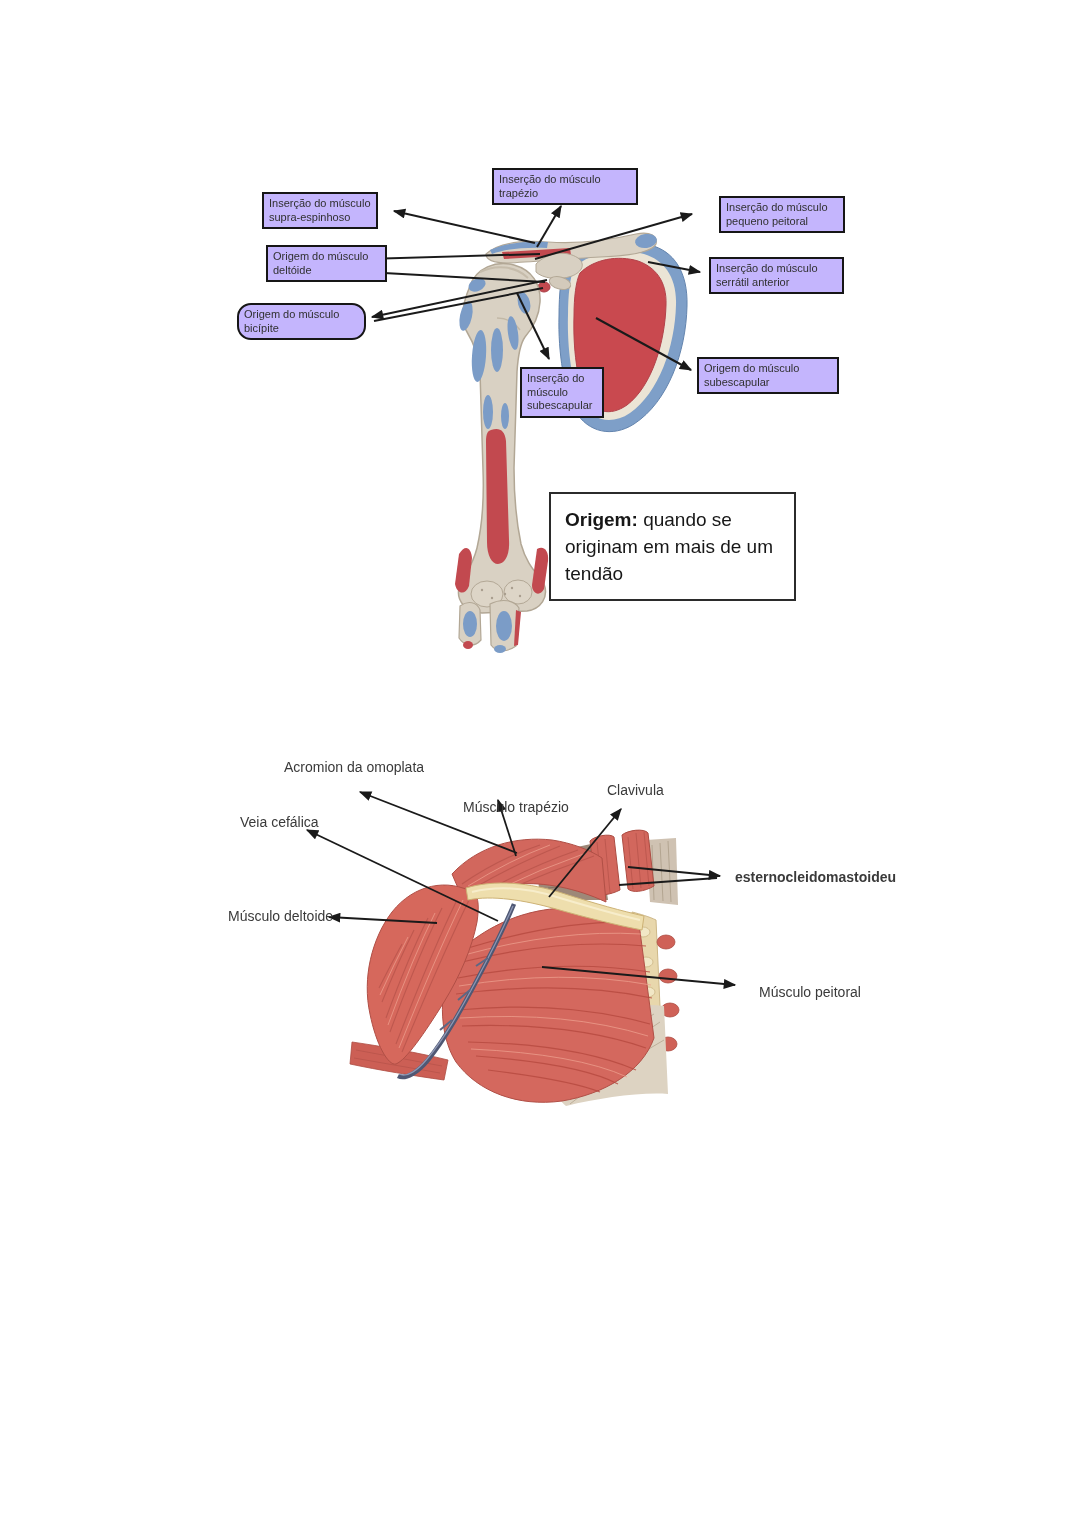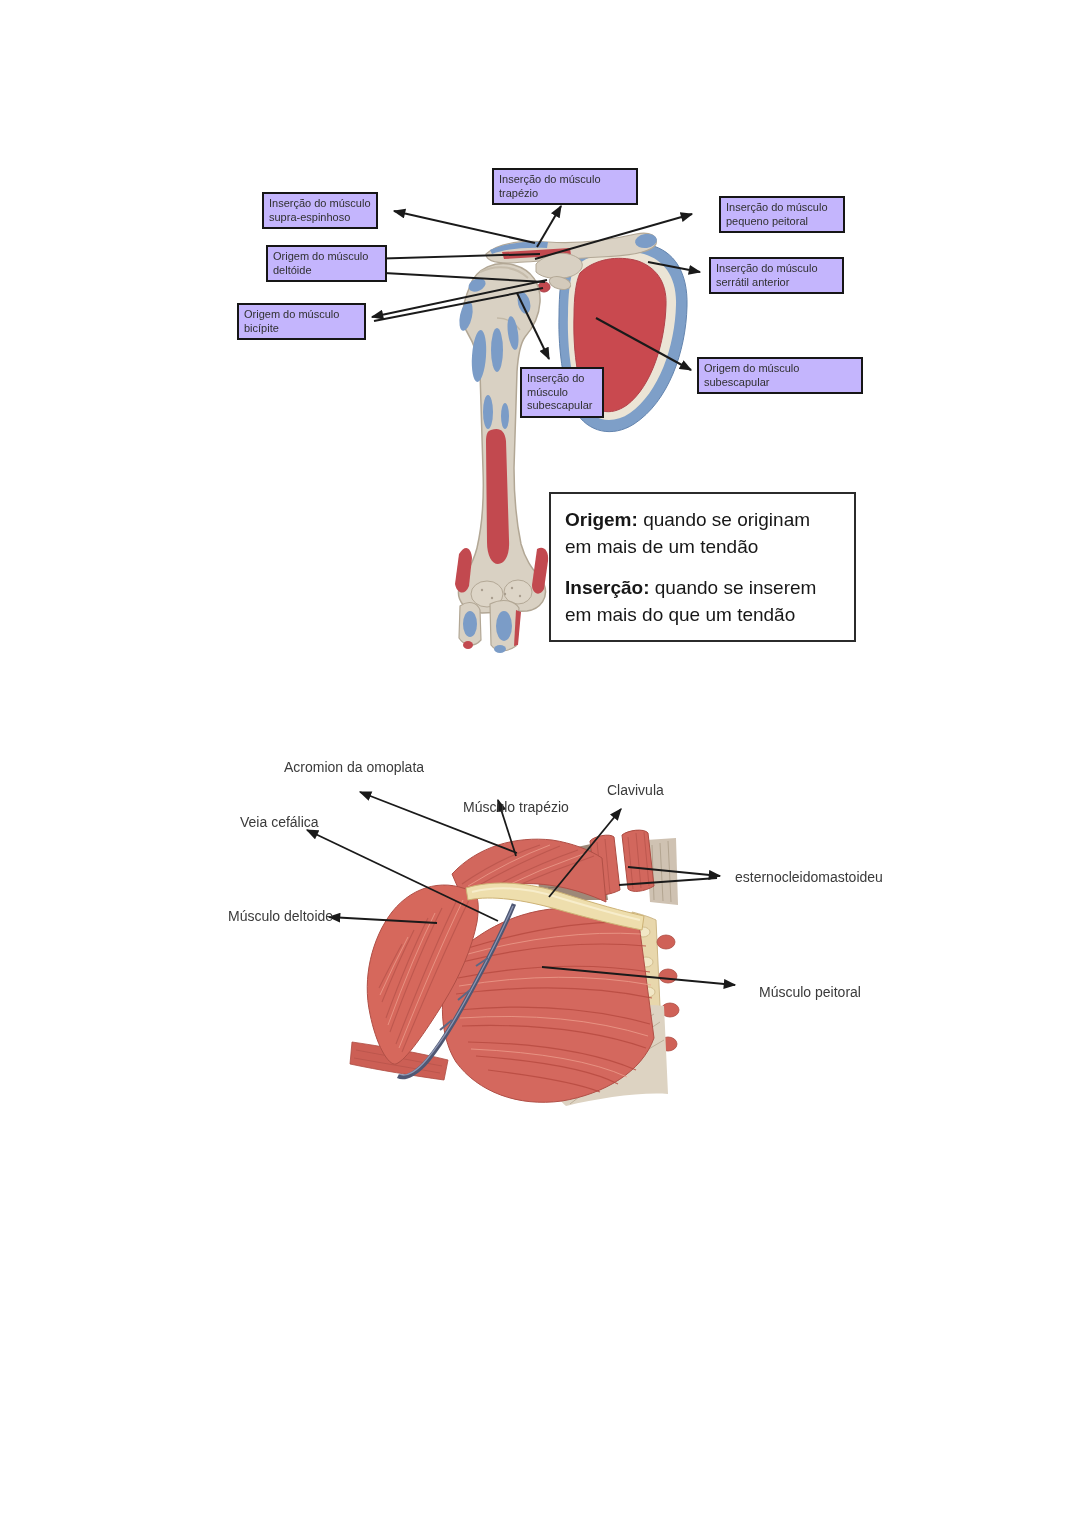--- a/index.html
+++ b/index.html
@@ -13,21 +13,21 @@
     position:absolute;box-sizing:border-box;
     border:2px solid #161616;background:#c4b5fd;
     padding:3px 5px;font-size:11px;line-height:13.5px;color:#303030;
   }
   
   .flabel{
     position:absolute;font-size:14px;line-height:12px;color:#3a3a3a;white-space:nowrap;
   }
   
   .note{
-    position:absolute;left:549px;top:492px;width:307px;box-sizing:border-box;
+    position:absolute;left:549px;top:492px;width:247px;box-sizing:border-box;
     border:2px solid #2b2b2b;background:#ffffff;
     padding:12px 14px;font-size:19px;line-height:27px;color:#171717;
   }
   .note p{margin:0;}
   .note p + p{margin-top:14px;}
   .b{font-weight:bold;}
   
   .arr{stroke:#1a1a1a;stroke-width:2;fill:none;}
   .arr2{stroke:#1a1a1a;stroke-width:1.8;fill:none;}
   .st1{stroke:#b5493f;stroke-width:1.2;fill:none;opacity:.8;}
@@ -235,42 +235,41 @@
 
   <div class="lbox" style="left:492px;top:168px;width:146px;">
     <span>Inserção do músculo trapézio</span>
   </div>
   <div class="lbox" style="left:262px;top:192px;width:116px;">
     <span>Inserção do músculo supra-espinhoso</span>
   </div>
   <div class="lbox" style="left:240px;top:245px;width:121px;margin-left:26px;">
     <span>Origem do músculo deltóide</span>
   </div>
-  <div class="lbox" style="left:237px;top:303px;width:129px;">
+  <div class="lbox" style="left:237px;top:303px;width:129px;border-radius:14px;">
     <span>Origem do músculo bicípite</span>
   </div>
   <div class="lbox" style="left:697px;top:196px;width:126px;margin-left:22px;">
     <span>Inserção do músculo pequeno peitoral</span>
   </div>
   <div class="lbox" style="left:709px;top:257px;width:135px;">
     <span>Inserção do músculo serrátil anterior</span>
   </div>
-  <div class="lbox" style="left:697px;top:357px;width:166px;">
+  <div class="lbox" style="left:697px;top:357px;width:142px;">
     <span>Origem do músculo subescapular</span>
   </div>
   <div class="lbox" style="left:520px;top:367px;width:84px;">
     <span>Inserção do músculo subescapular</span>
   </div>
 
   <div class="note">
     <p><span class="b">Origem:</span><span> quando se originam em mais de um tendão</span></p>
-    <p><span class="b">Inserção:</span><span> quando se inserem em mais do que um tendão</span></p>
   </div>
 
   <div class="flabel" style="left:284px;top:761px;">Acromion da omoplata</div>
   <div class="flabel" style="left:463px;top:773px;margin-top:28px;">Músculo trapézio</div>
   <div class="flabel" style="left:607px;top:760px;margin-top:24px;">Clavivula</div>
   <div class="flabel" style="left:240px;top:816px;">Veia cefálica</div>
   <div class="flabel" style="left:228px;top:910px;">Músculo deltoide</div>
-  <div class="flabel" style="left:735px;top:871px;">esternocleidomastoideu</div>
+  <div class="flabel" style="left:735px;top:871px;font-weight:bold;">esternocleidomastoideu</div>
   <div class="flabel" style="left:759px;top:986px;">Músculo peitoral</div>
 
 </div>
 
 </body></html>

